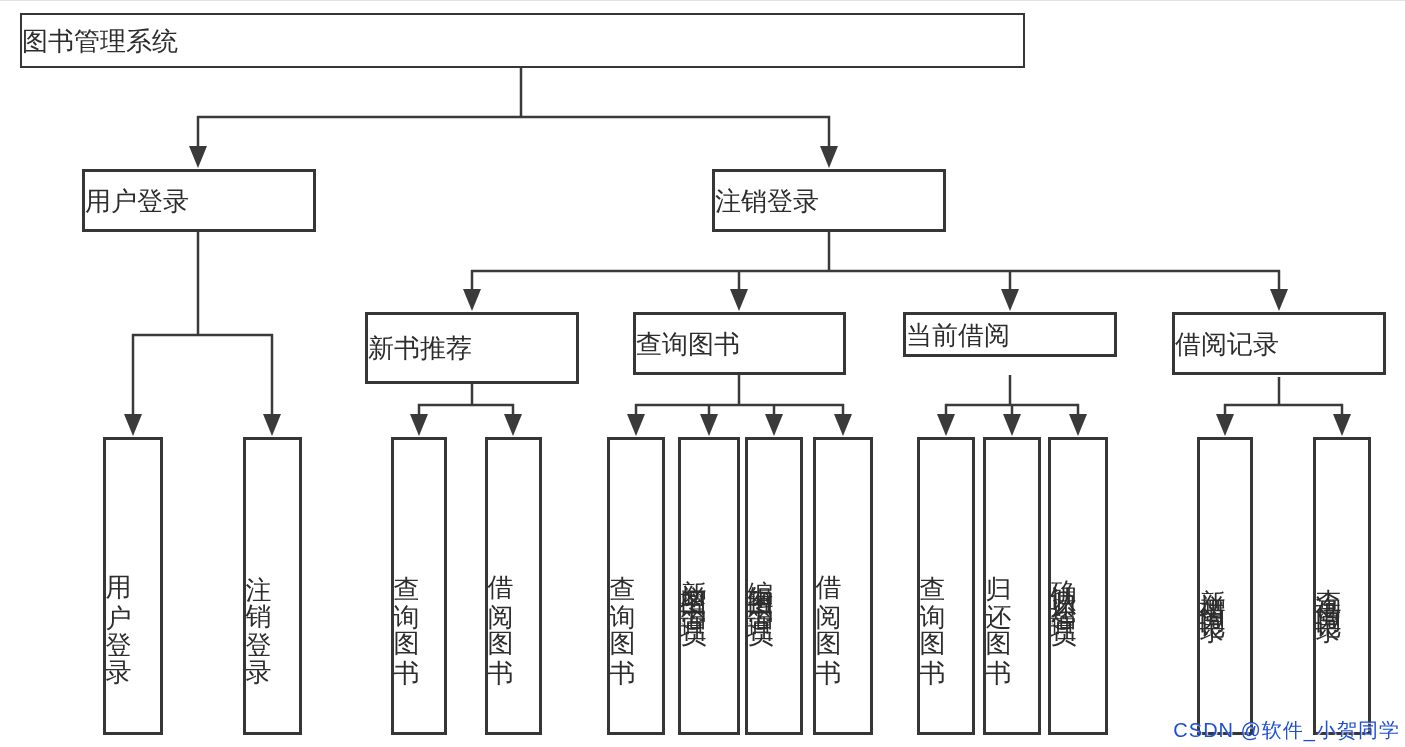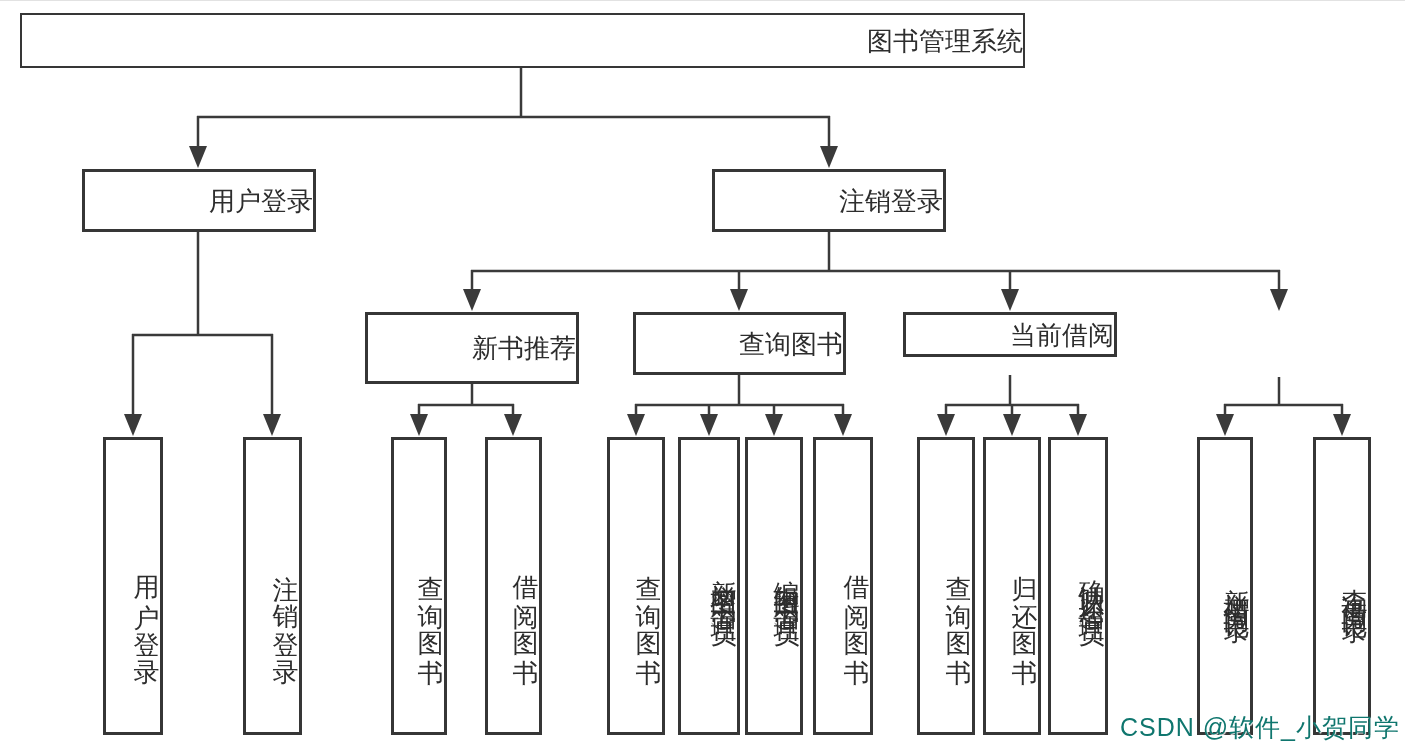--- a/index.html
+++ b/index.html
@@ -3,27 +3,27 @@
 <meta charset="utf-8">
 <style>
   html,body{margin:0;padding:0;background:#fff;}
   .canvas{position:relative;width:1405px;height:747px;background:#ffffff;overflow:hidden;
           font-family:"Liberation Sans","DejaVu Sans",sans-serif;color:#2d2d2d;}
   .top-edge{position:absolute;top:0;left:0;width:100%;height:1px;background:#e2e2e2;z-index:0;}
   svg.connectors{position:absolute;left:0;top:0;z-index:1;}
   svg.connectors line{stroke:#3a3a3a;stroke-width:2.5;}
   svg.connectors polygon{fill:#3a3a3a;}
   .box{position:absolute;background:#ffffff;border:3px solid #363636;box-sizing:border-box;
-       display:flex;align-items:center;justify-content:flex-end;z-index:2;}
+       display:flex;align-items:center;justify-content:flex-start;z-index:2;}
   .box .lbl{font-size:26px;line-height:1;white-space:nowrap;}
   .v .lbl{writing-mode:vertical-rl;text-orientation:mixed;}
   .short{letter-spacing:28px;padding-top:50px;}
   .long{letter-spacing:6px;}
-  .watermark{position:absolute;right:5px;bottom:3px;z-index:4;font-size:25px;letter-spacing:1px;
-             color:#0f766e;text-shadow:1px 1px 1px rgba(255,255,255,0.95);white-space:nowrap;}
+  .watermark{position:absolute;right:5px;bottom:3px;z-index:4;font-size:20px;letter-spacing:1px;
+             color:#1d4ed8;text-shadow:1px 1px 1px rgba(255,255,255,0.95);white-space:nowrap;}
 </style>
 </head>
 <body>
 
 <div class="canvas">
   <div class="top-edge"></div>
 
   <svg class="connectors" width="1405" height="747" aria-hidden="true">
 
     <line x1="521" y1="68" x2="521" y2="117"></line>
@@ -99,20 +99,23 @@
 
   <div class="box" style="left:365px;top:312px;width:214px;height:72px">
     <span class="lbl">新书推荐</span>
   </div>
   <div class="box" style="left:633px;top:312px;width:213px;height:63px">
     <span class="lbl">查询图书</span>
   </div>
   <div class="box" style="left:903px;top:312px;width:214px;height:45px">
     <span class="lbl">当前借阅</span>
   </div>
+  <div class="box" style="left:1172px;top:312px;width:214px;height:63px">
+    <span class="lbl">借阅记录</span>
+  </div>
 
   <div class="box v" style="left:103px;top:437px;width:60px;height:298px">
     <span class="lbl short">用户登录</span>
   </div>
   <div class="box v" style="left:243px;top:437px;width:59px;height:298px">
     <span class="lbl short">注销登录</span>
   </div>
 
   <div class="box v" style="left:391px;top:437px;width:56px;height:298px">
     <span class="lbl short">查询图书</span>

